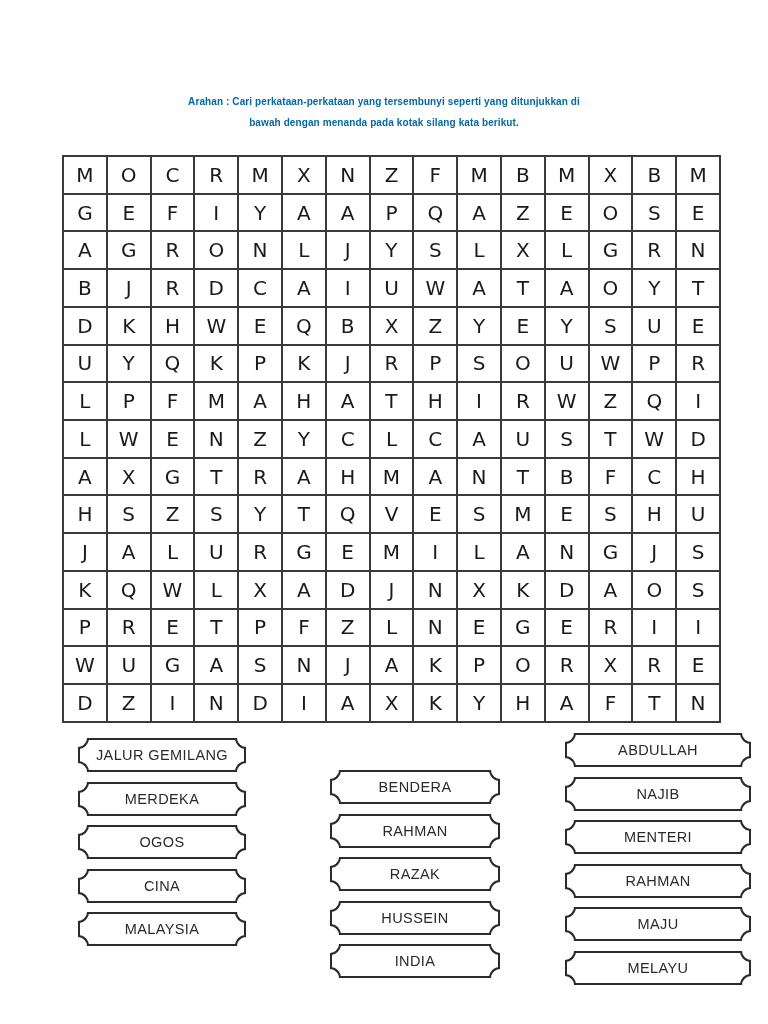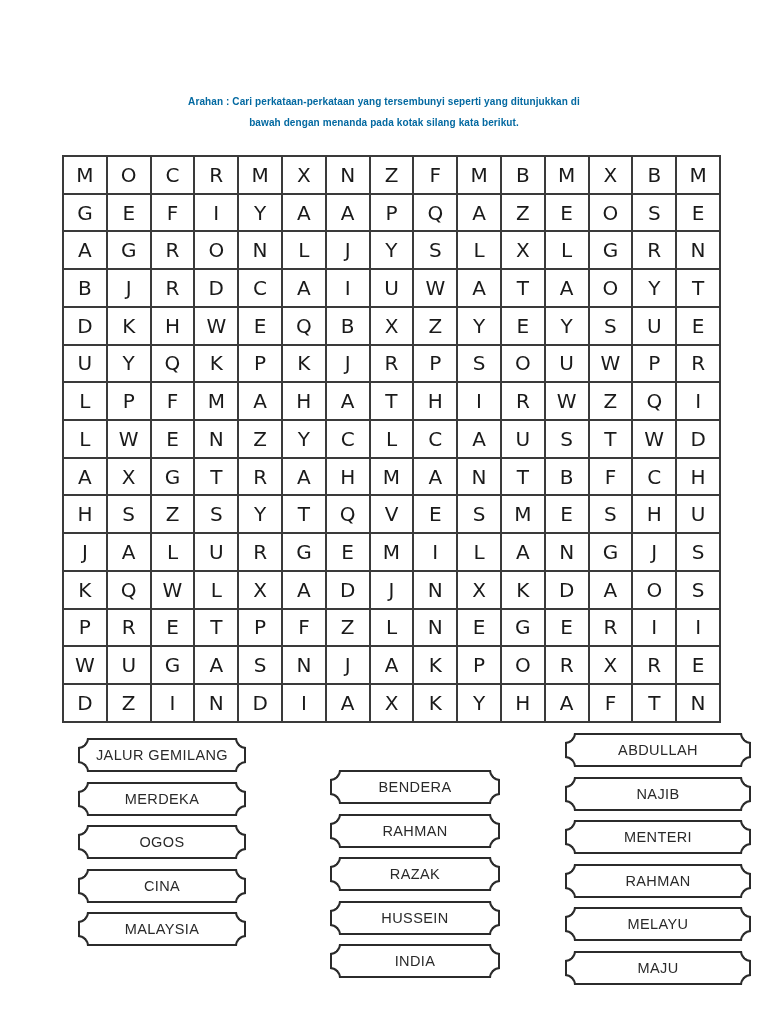--- a/index.html
+++ b/index.html
@@ -437,28 +437,28 @@
           <i class="n br"></i>
         </div>
       <div class="tag">
           <span class="tag-label">RAHMAN</span>
           <i class="n tl"></i>
           <i class="n tr"></i>
           <i class="n bl"></i>
           <i class="n br"></i>
         </div>
       <div class="tag">
+          <span class="tag-label">MAJU</span>
+          <i class="n tl"></i>
+          <i class="n tr"></i>
+          <i class="n bl"></i>
+          <i class="n br"></i>
+        </div>
+      <div class="tag">
           <span class="tag-label">MELAYU</span>
-          <i class="n tl"></i>
-          <i class="n tr"></i>
-          <i class="n bl"></i>
-          <i class="n br"></i>
-        </div>
-      <div class="tag">
-          <span class="tag-label">MAJU</span>
           <i class="n tl"></i>
           <i class="n tr"></i>
           <i class="n bl"></i>
           <i class="n br"></i>
         </div>
     </div>
 
   </div>
 </div>
 

